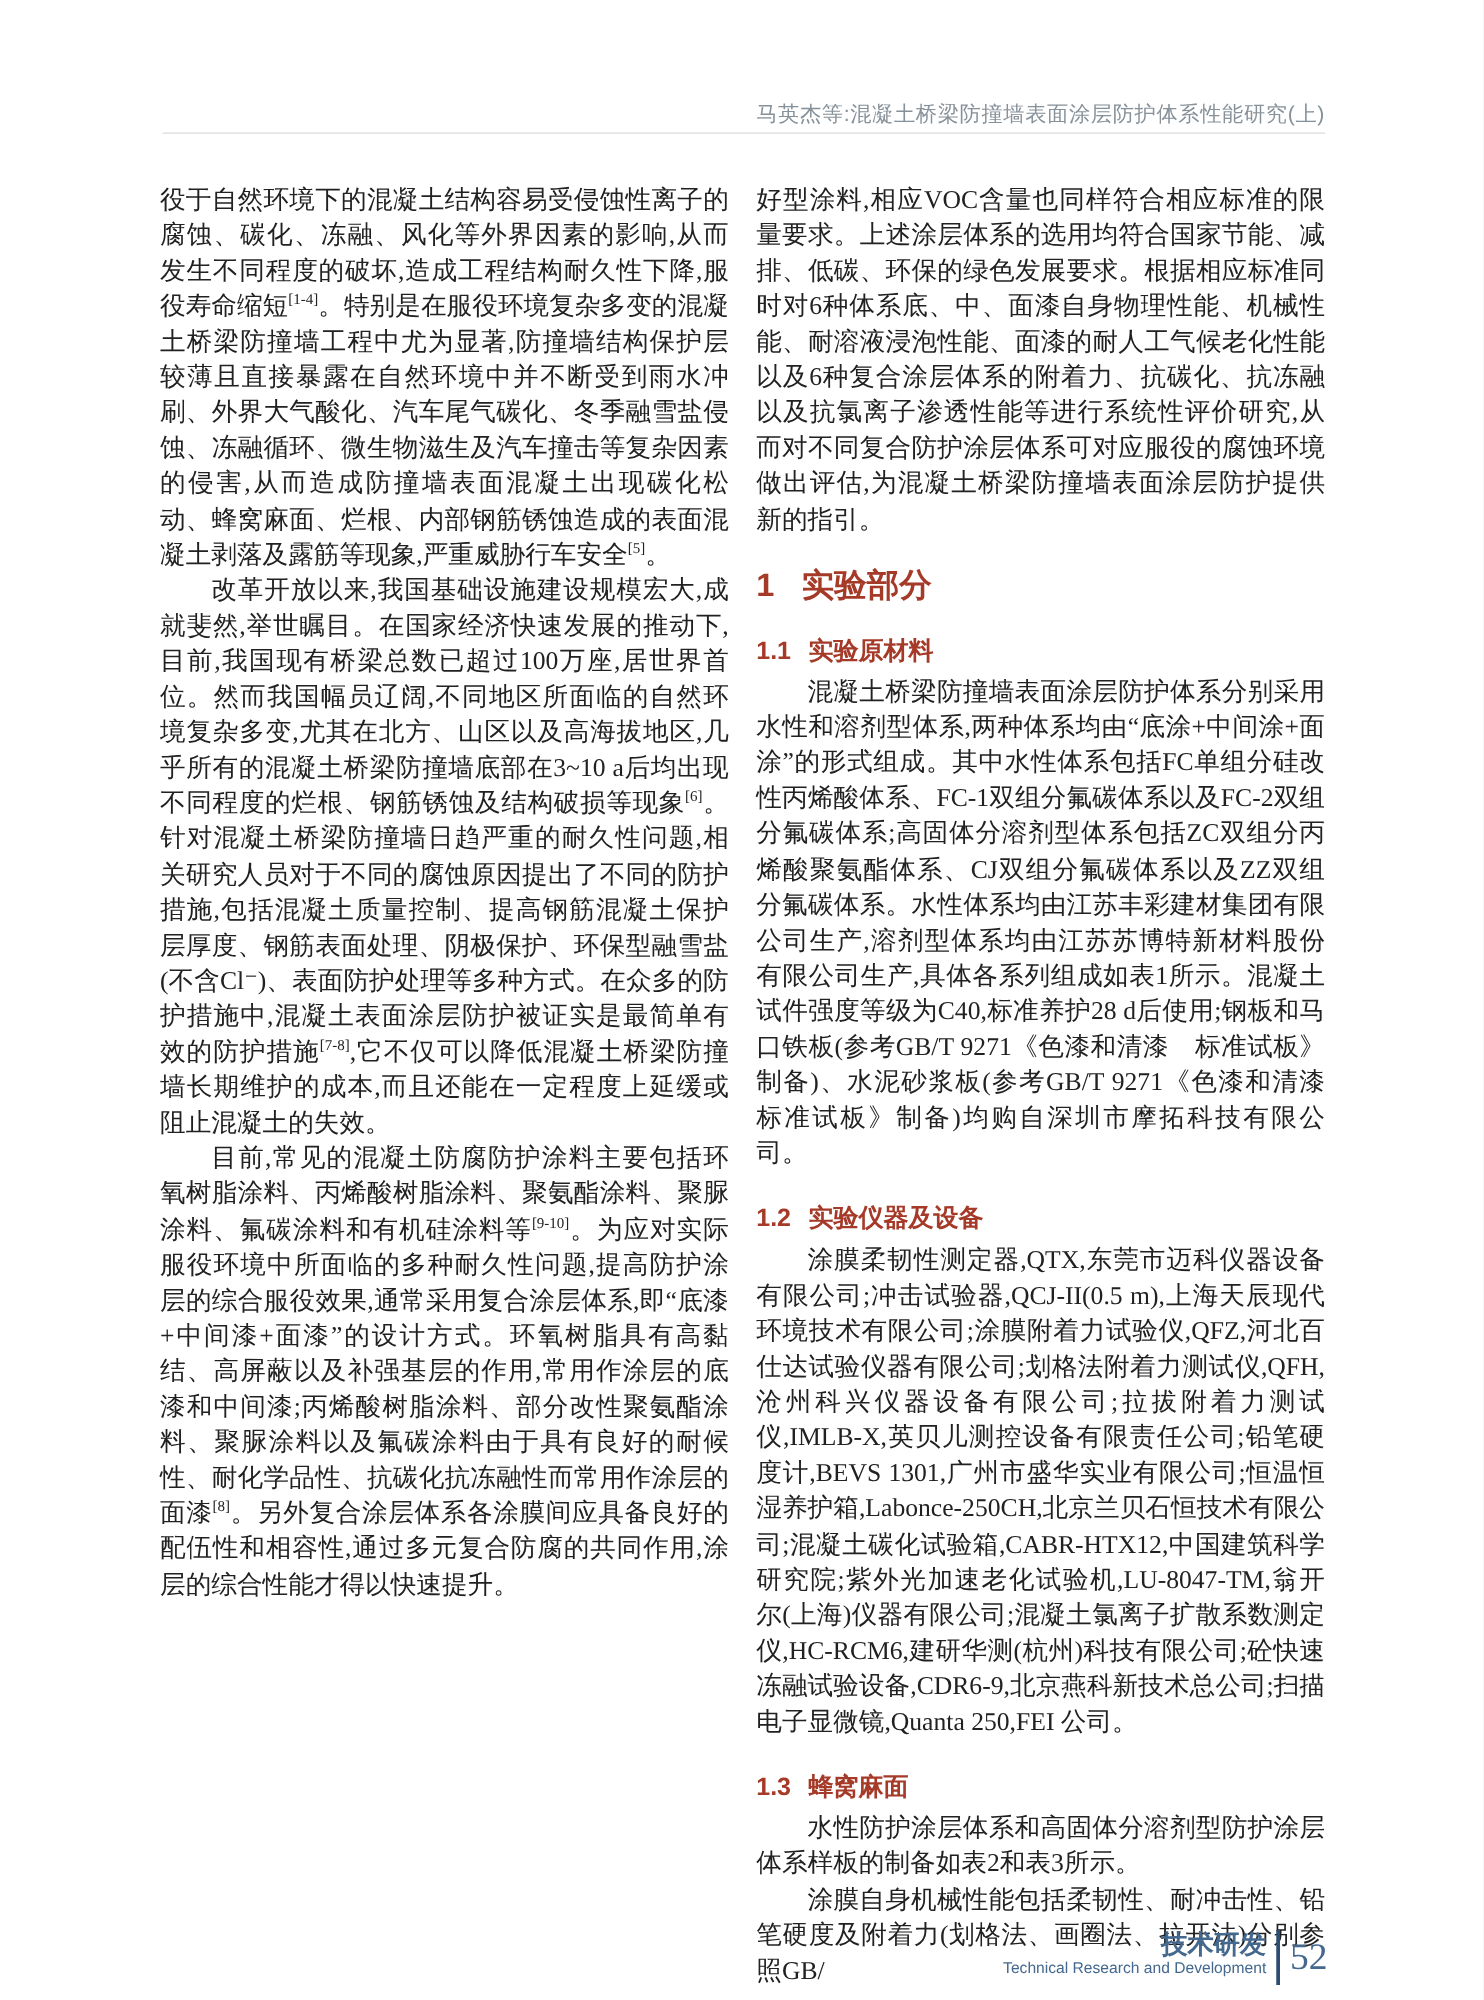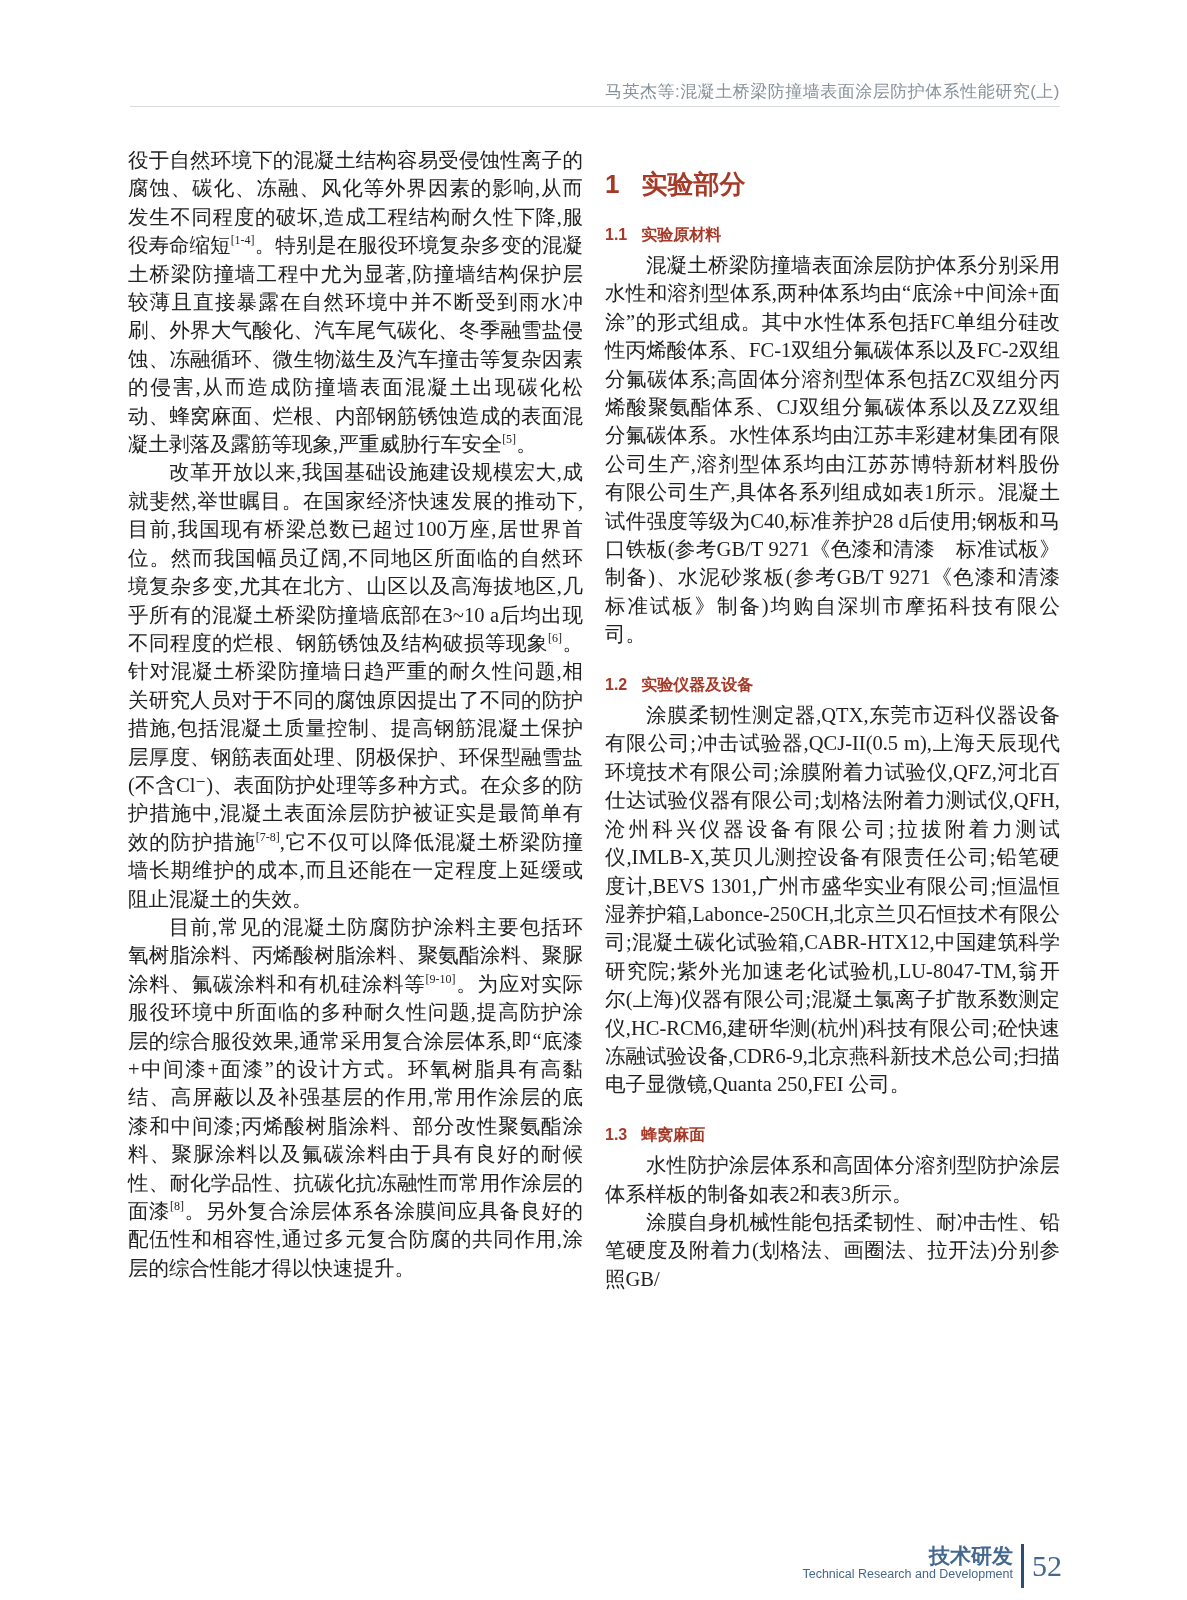--- a/index.html
+++ b/index.html
@@ -25,21 +25,21 @@
   }
   .body-p.indent{text-indent:2em;}
   sup.ref{font-size:12px;line-height:0;vertical-align:super;letter-spacing:0;}
   .sec-h1{
     font-family:"Liberation Sans","DejaVu Sans",sans-serif;font-weight:bold;
     color:#a53a28;font-size:26px;line-height:1.1;margin:24px 0 13px 0;
   }
   .sec-h1 .sec-num{margin-right:22px;}
   .sec-h2{
     font-family:"Liberation Sans","DejaVu Sans",sans-serif;font-weight:bold;
-    color:#a53a28;font-size:16px;line-height:1.15;margin:27px 0 7px 0;
+    color:#a53a28;font-size:20px;line-height:1.15;margin:27px 0 7px 0;
   }
   .sec-h2 .sec-num{margin-right:14px;}
   .footer{
     position:absolute;top:1544px;right:125px;display:flex;gap:8px;
   }
   .footer-labels{text-align:right;}
   .footer-cn{
     font-family:"Liberation Sans","DejaVu Sans",sans-serif;font-weight:bold;
     font-size:21px;color:#44688e;line-height:1.1;
   }
@@ -62,20 +62,21 @@
 
   <div class="head-rule"></div>
 
   <div class="columns">
     <div class="col" id="left-col">
         <p class="body-p"><span>役于自然环境下的混凝土结构容易受侵蚀性离子的腐蚀、碳化、冻融、风化等外界因素的影响,从而发生不同程度的破坏,造成工程结构耐久性下降,服役寿命缩短</span><sup class="ref">[1-4]</sup><span>。特别是在服役环境复杂多变的混凝土桥梁防撞墙工程中尤为显著,防撞墙结构保护层较薄且直接暴露在自然环境中并不断受到雨水冲刷、外界大气酸化、汽车尾气碳化、冬季融雪盐侵蚀、冻融循环、微生物滋生及汽车撞击等复杂因素的侵害,从而造成防撞墙表面混凝土出现碳化松动、蜂窝麻面、烂根、内部钢筋锈蚀造成的表面混凝土剥落及露筋等现象,严重威胁行车安全</span><sup class="ref">[5]</sup><span>。</span></p>
         <p class="body-p indent"><span>改革开放以来,我国基础设施建设规模宏大,成就斐然,举世瞩目。在国家经济快速发展的推动下,目前,我国现有桥梁总数已超过100万座,居世界首位。然而我国幅员辽阔,不同地区所面临的自然环境复杂多变,尤其在北方、山区以及高海拔地区,几乎所有的混凝土桥梁防撞墙底部在3~10 a后均出现不同程度的烂根、钢筋锈蚀及结构破损等现象</span><sup class="ref">[6]</sup><span>。针对混凝土桥梁防撞墙日趋严重的耐久性问题,相关研究人员对于不同的腐蚀原因提出了不同的防护措施,包括混凝土质量控制、提高钢筋混凝土保护层厚度、钢筋表面处理、阴极保护、环保型融雪盐(不含Cl⁻)、表面防护处理等多种方式。在众多的防护措施中,混凝土表面涂层防护被证实是最简单有效的防护措施</span><sup class="ref">[7-8]</sup><span>,它不仅可以降低混凝土桥梁防撞墙长期维护的成本,而且还能在一定程度上延缓或阻止混凝土的失效。</span></p>
         <p class="body-p indent"><span>目前,常见的混凝土防腐防护涂料主要包括环氧树脂涂料、丙烯酸树脂涂料、聚氨酯涂料、聚脲涂料、氟碳涂料和有机硅涂料等</span><sup class="ref">[9-10]</sup><span>。为应对实际服役环境中所面临的多种耐久性问题,提高防护涂层的综合服役效果,通常采用复合涂层体系,即“底漆+中间漆+面漆”的设计方式。环氧树脂具有高黏结、高屏蔽以及补强基层的作用,常用作涂层的底漆和中间漆;丙烯酸树脂涂料、部分改性聚氨酯涂料、聚脲涂料以及氟碳涂料由于具有良好的耐候性、耐化学品性、抗碳化抗冻融性而常用作涂层的面漆</span><sup class="ref">[8]</sup><span>。另外复合涂层体系各涂膜间应具备良好的配伍性和相容性,通过多元复合防腐的共同作用,涂层的综合性能才得以快速提升。</span></p>
       </div>
     <div class="col" id="right-col">
+        <p class="body-p"><span>好型涂料,相应VOC含量也同样符合相应标准的限量要求。上述涂层体系的选用均符合国家节能、减排、低碳、环保的绿色发展要求。根据相应标准同时对6种体系底、中、面漆自身物理性能、机械性能、耐溶液浸泡性能、面漆的耐人工气候老化性能以及6种复合涂层体系的附着力、抗碳化、抗冻融以及抗氯离子渗透性能等进行系统性评价研究,从而对不同复合防护涂层体系可对应服役的腐蚀环境做出评估,为混凝土桥梁防撞墙表面涂层防护提供新的指引。</span></p>
         <div class="sec-h1"><span class="sec-num">1</span><span class="sec-title">实验部分</span></div>
         <div class="sec-h2"><span class="sec-num">1.1</span><span class="sec-title">实验原材料</span></div>
         <p class="body-p indent"><span>混凝土桥梁防撞墙表面涂层防护体系分别采用水性和溶剂型体系,两种体系均由“底涂+中间涂+面涂”的形式组成。其中水性体系包括FC单组分硅改性丙烯酸体系、FC-1双组分氟碳体系以及FC-2双组分氟碳体系;高固体分溶剂型体系包括ZC双组分丙烯酸聚氨酯体系、CJ双组分氟碳体系以及ZZ双组分氟碳体系。水性体系均由江苏丰彩建材集团有限公司生产,溶剂型体系均由江苏苏博特新材料股份有限公司生产,具体各系列组成如表1所示。混凝土试件强度等级为C40,标准养护28 d后使用;钢板和马口铁板(参考GB/T 9271《色漆和清漆　标准试板》制备)、水泥砂浆板(参考GB/T 9271《色漆和清漆　标准试板》制备)均购自深圳市摩拓科技有限公司。</span></p>
         <div class="sec-h2"><span class="sec-num">1.2</span><span class="sec-title">实验仪器及设备</span></div>
         <p class="body-p indent"><span>涂膜柔韧性测定器,QTX,东莞市迈科仪器设备有限公司;冲击试验器,QCJ-II(0.5 m),上海天辰现代环境技术有限公司;涂膜附着力试验仪,QFZ,河北百仕达试验仪器有限公司;划格法附着力测试仪,QFH,沧州科兴仪器设备有限公司;拉拔附着力测试仪,IMLB-X,英贝儿测控设备有限责任公司;铅笔硬度计,BEVS 1301,广州市盛华实业有限公司;恒温恒湿养护箱,Labonce-250CH,北京兰贝石恒技术有限公司;混凝土碳化试验箱,CABR-HTX12,中国建筑科学研究院;紫外光加速老化试验机,LU-8047-TM,翁开尔(上海)仪器有限公司;混凝土氯离子扩散系数测定仪,HC-RCM6,建研华测(杭州)科技有限公司;砼快速冻融试验设备,CDR6-9,北京燕科新技术总公司;扫描电子显微镜,Quanta 250,FEI 公司。</span></p>
         <div class="sec-h2"><span class="sec-num">1.3</span><span class="sec-title">蜂窝麻面</span></div>
         <p class="body-p indent"><span>水性防护涂层体系和高固体分溶剂型防护涂层体系样板的制备如表2和表3所示。</span></p>
         <p class="body-p indent"><span>涂膜自身机械性能包括柔韧性、耐冲击性、铅笔硬度及附着力(划格法、画圈法、拉开法)分别参照GB/</span></p>
       </div>
   </div>

